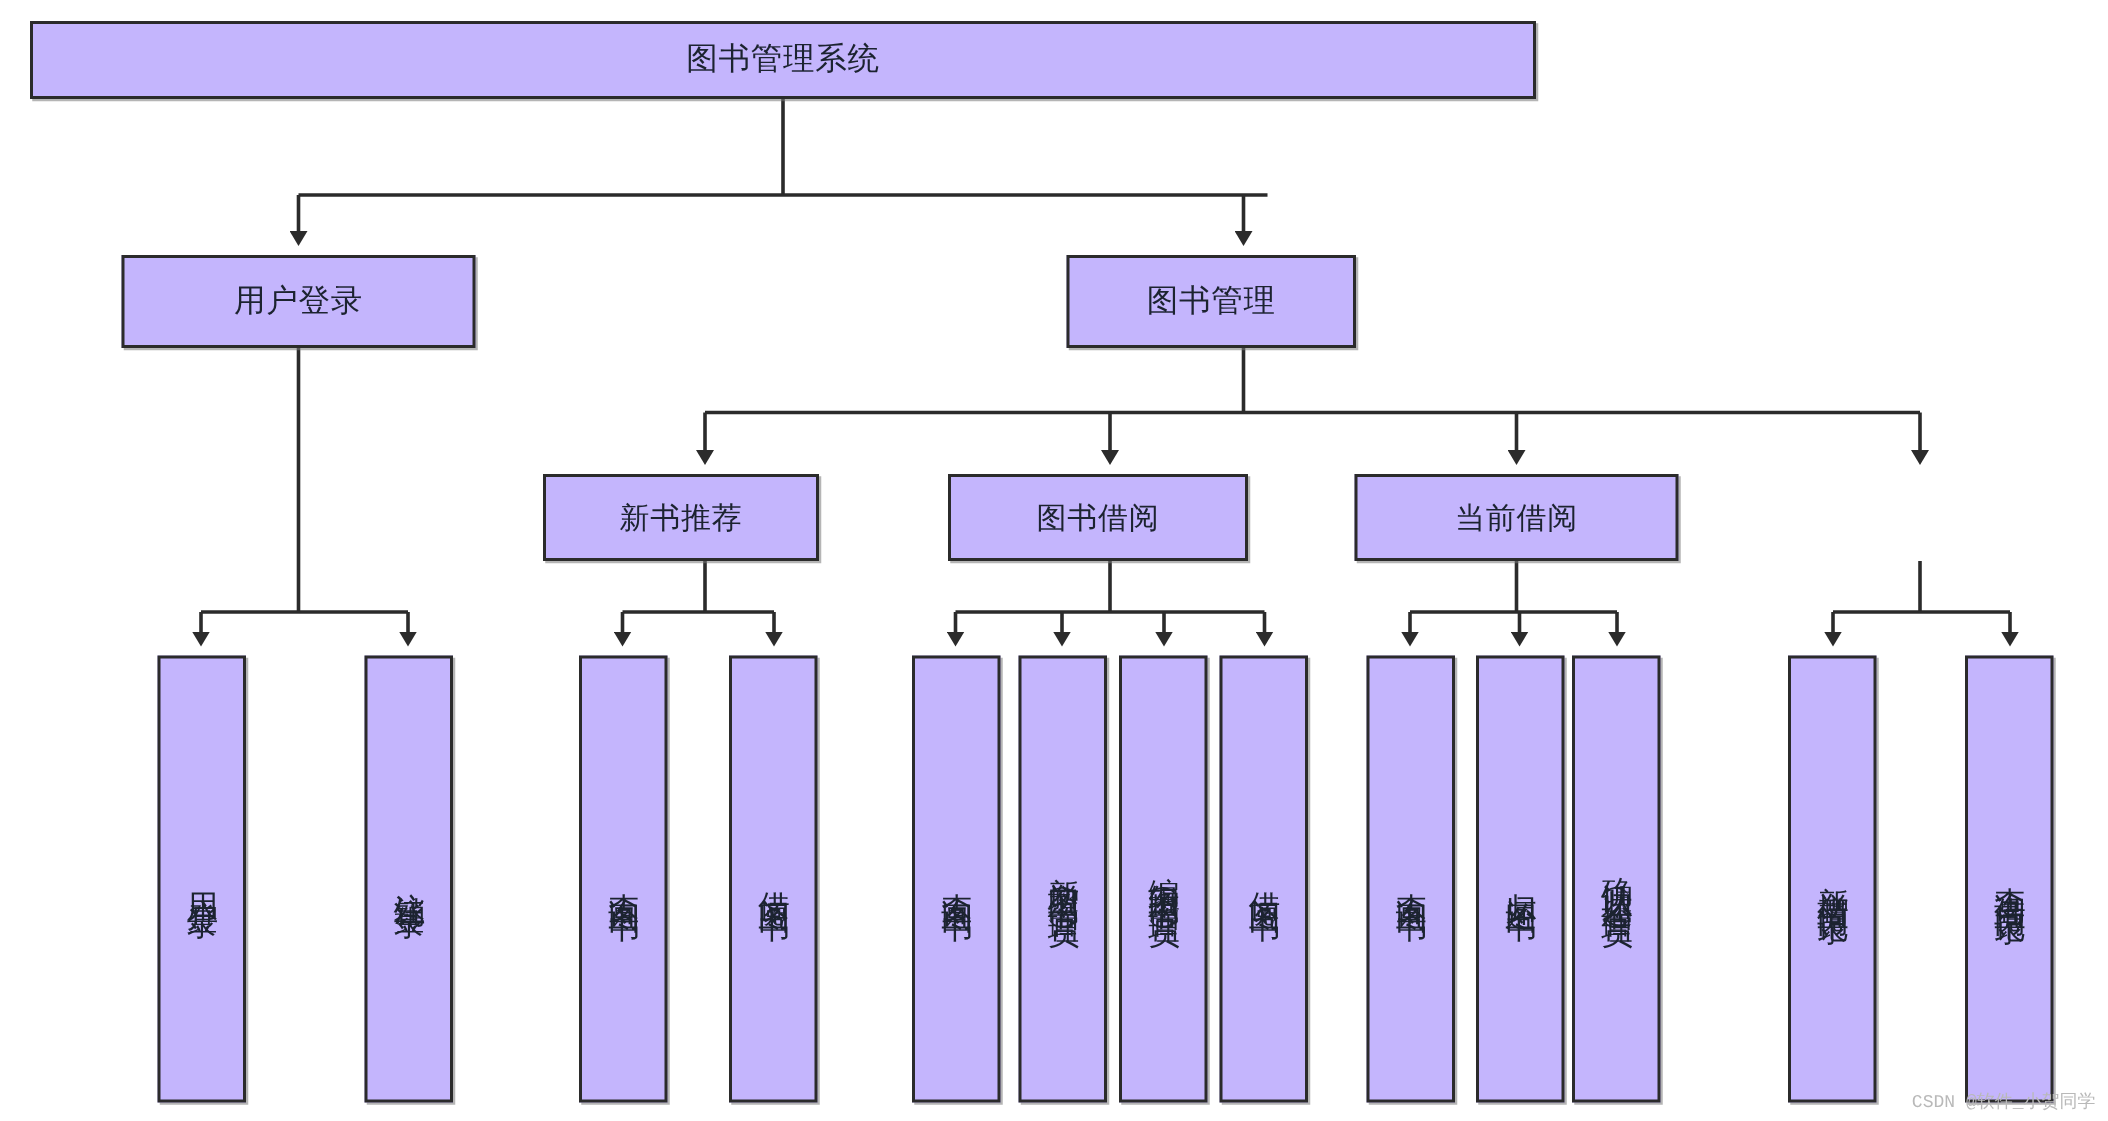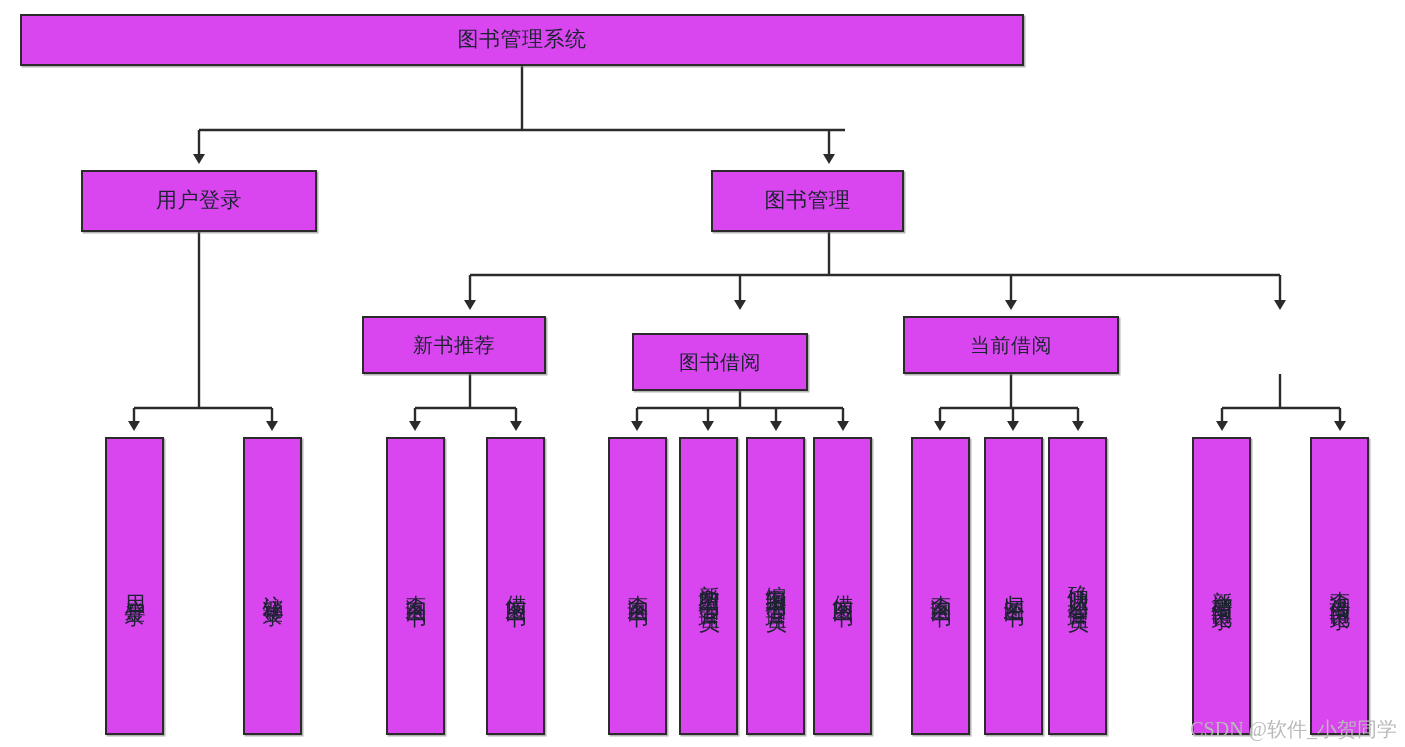--- a/index.html
+++ b/index.html
@@ -21,21 +21,21 @@
   #diagram-svg {
     position: absolute;
     left: 0;
     top: 0;
     width: 1405px;
     height: 747px;
   }
   .node-box {
     position: absolute;
     box-sizing: border-box;
-    background: #d946ef;
+    background: #c4b5fd;
     border: 2px solid #2b2b2b;
     box-shadow: 1.5px 1.5px 0 0 rgba(120,120,120,0.55);
     display: flex;
     align-items: center;
     justify-content: center;
     overflow: hidden;
   }
   .node-label {
     color: #1c2330;
     font-family: "DejaVu Sans", "Liberation Sans", sans-serif;
@@ -51,23 +51,23 @@
     font-size: 21px;
     writing-mode: vertical-rl;
     text-orientation: upright;
     letter-spacing: 4px;
     line-height: 1;
   }
   #watermark {
     position: absolute;
     right: 8px;
     bottom: 4px;
-    font-size: 20px;
+    font-size: 12px;
     color: #b9b9b9;
-    font-family: Liberation Serif, serif;
+    font-family: Liberation Mono, monospace;
     white-space: nowrap;
     pointer-events: none;
     margin-left: 16px;
   }
 </style>
 </head>
 <body>
 
 <div id="diagram-canvas">
 
@@ -128,21 +128,21 @@
   <div class="node-box node-l2" style="left:81px; top:170px; width:236px; height:62px;">
     <span class="node-label">用户登录</span>
   </div>
   <div class="node-box node-l2" style="left:711px; top:170px; width:193px; height:62px;">
     <span class="node-label">图书管理</span>
   </div>
 
   <div class="node-box node-l3" style="left:362px; top:316px; width:184px; height:58px;">
     <span class="node-label">新书推荐</span>
   </div>
-  <div class="node-box node-l3" style="left:632px; top:316px; width:176px; height:58px;margin-top:17px;">
+  <div class="node-box node-l3" style="left:632px; top:316px; width:200px; height:58px;">
     <span class="node-label">图书借阅</span>
   </div>
   <div class="node-box node-l3" style="left:903px; top:316px; width:216px; height:58px;">
     <span class="node-label">当前借阅</span>
   </div>
 
   <div class="node-box node-leaf" style="left:105px; top:437px; width:59px; height:298px;">
     <span class="node-label">用户登录</span>
   </div>
   <div class="node-box node-leaf" style="left:243px; top:437px; width:59px; height:298px;">

